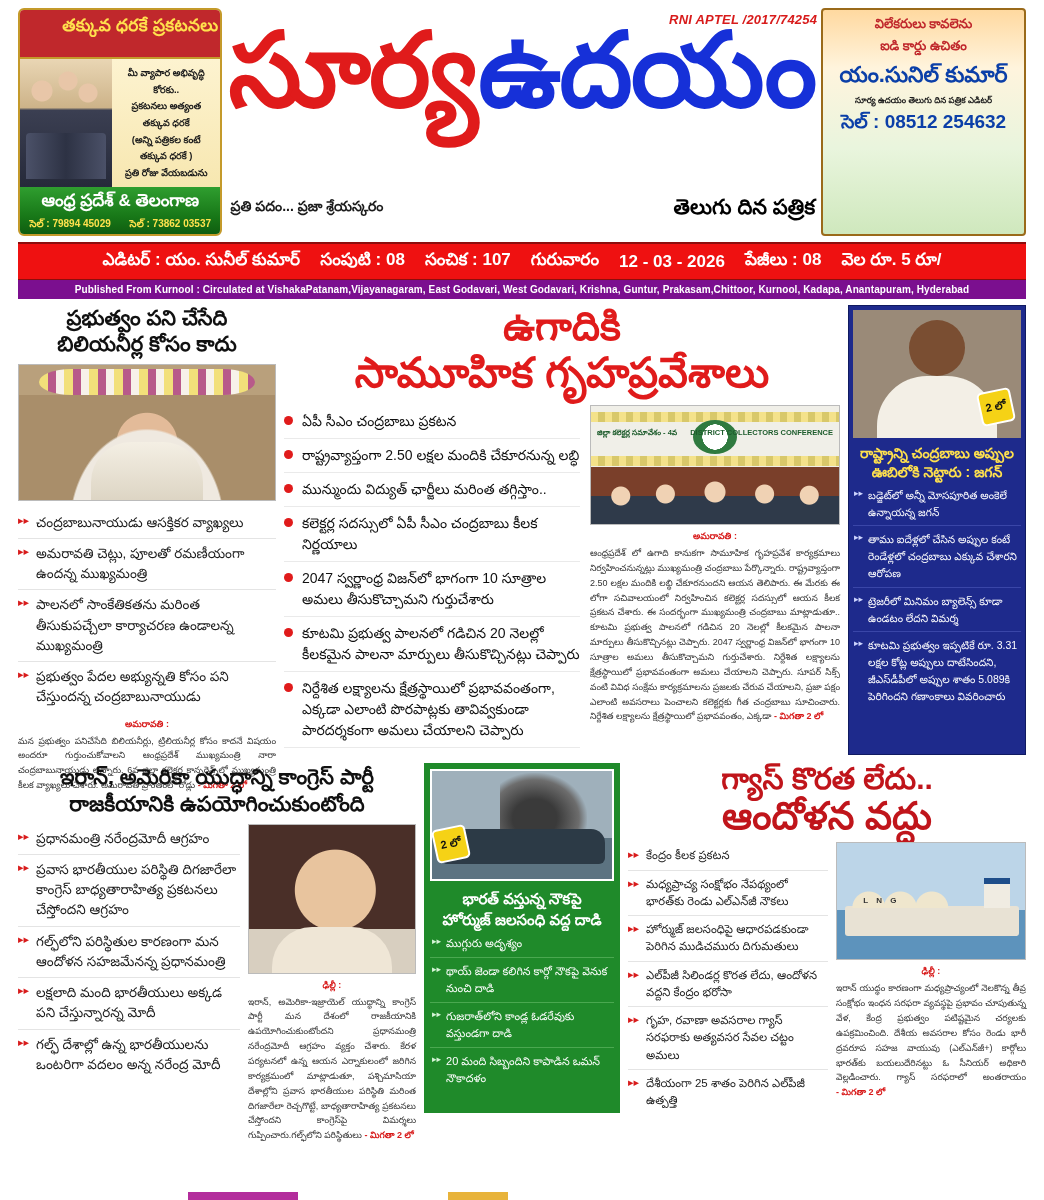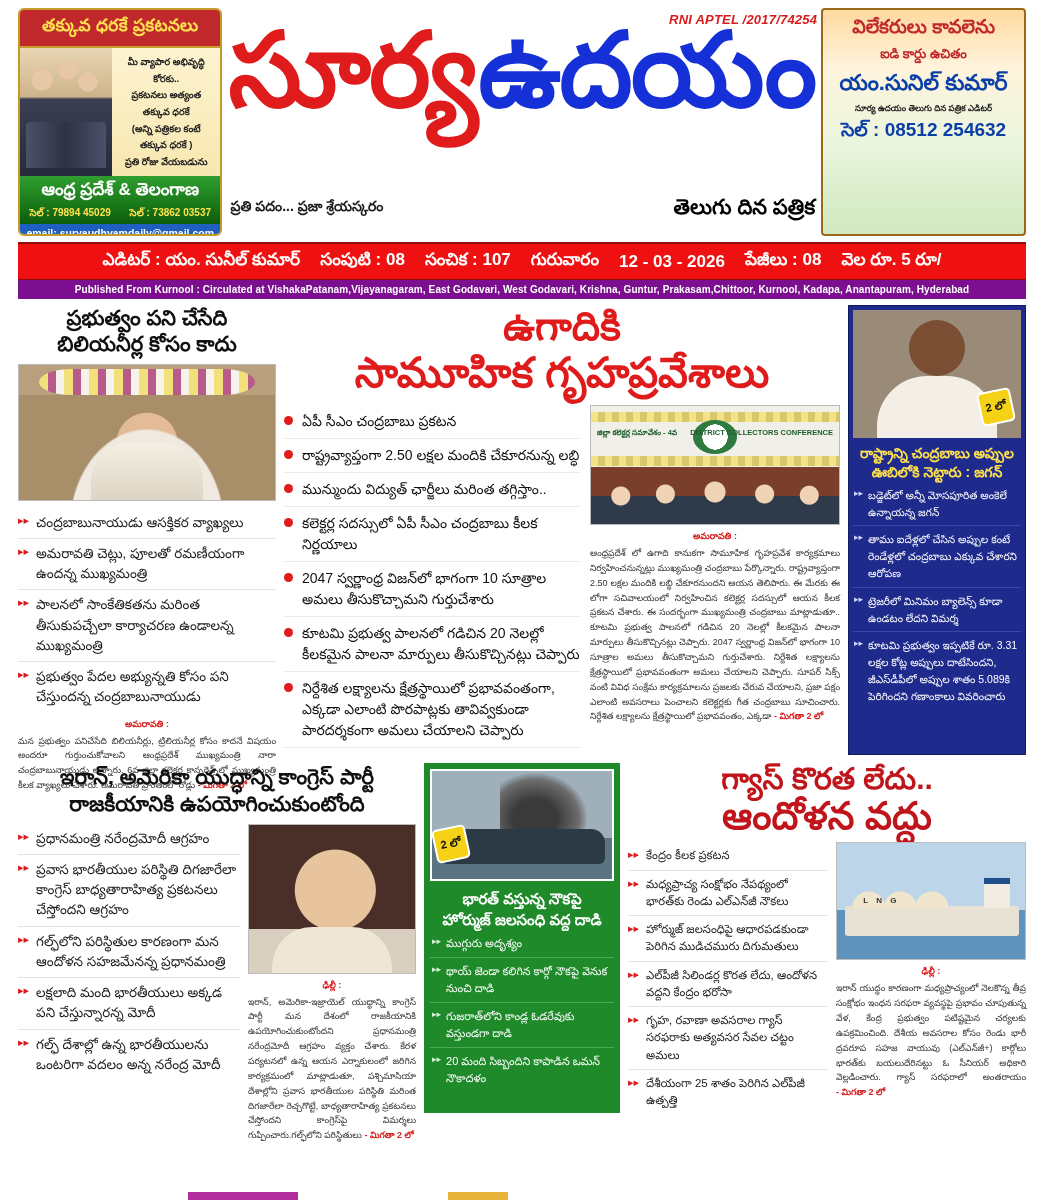--- a/index.html
+++ b/index.html
@@ -13,22 +13,22 @@
   .page { width: 1044px; height: 1200px; position: relative; padding: 0 18px; }
 
   
   .masthead { display: flex; align-items: stretch; height: 236px; padding-top: 8px; }
 
   .ad-left {
     width: 214px; border: 2px solid #c49a2a; border-radius: 6px;
     background: #fdf6e3; overflow: hidden; display: flex; flex-direction: column;
   }
   .ad-left-top {
-    background: #c0282c; color: #ffe14d; text-align: center;
-    font-size: 17px; font-weight: bold; padding: 6px 2px 7px; letter-spacing: .3px;
+    background: #c0282c; color: #ffe14d; text-align: right;
+    font-size: 17px; font-weight: bold; padding: 6px 2px 18px; letter-spacing: .3px;
     border-bottom: 2px solid #c49a2a;
   }
   .ad-left-mid { flex: 1; display: flex; background: linear-gradient(180deg,#fdf3d0,#f7e7b0); }
   .ad-photo {
     width: 92px; flex: none;
     background:
       radial-gradient(circle at 22px 32px, #e8c6a8 10px, transparent 11px),
       radial-gradient(circle at 48px 22px, #e8c6a8 9px, transparent 10px),
       radial-gradient(circle at 68px 34px, #e8c6a8 9px, transparent 10px),
       linear-gradient(180deg,#e9d6b4 0%,#cdb389 38%,#3b3f52 40%,#262a3a 100%);
@@ -81,21 +81,21 @@
   .tagline-right {
     position: absolute; right: 6px; bottom: 12px; font-size: 21px;
     color: #000000; font-weight: bold;
   }
 
   .ad-right {
     width: 214px; border: 2px solid #9a6a1a; border-radius: 4px;
     background: linear-gradient(180deg,#ffd9a0 0%,#fff4dd 26%,#e9f5dd 62%,#cfe8bd 100%);
     padding: 6px 5px; text-align: center; overflow: hidden;
   }
-  .ad-right-title { color: #c0282c; font-size: 19px; font-weight: bold; margin-bottom: 4px; }
+  .ad-right-title { color: #c0282c; font-size: 13px; font-weight: bold; margin-bottom: 4px; font-family: Liberation Serif, serif; }
   .ad-right-body { font-size: 9.3px; line-height: 1.85; color: #1b1b1b; font-weight: 600; }
   .ad-right-free { color: #c0282c; font-size: 13px; font-weight: bold; margin: 3px 0; }
   .ad-right-name { color: #0b3fa8; font-size: 22px; font-weight: bold; margin-top: 6px; }
   .ad-right-role { font-size: 8.5px; color: #1b1b1b; font-weight: 600; margin-top: 2px; }
   .ad-right-cell { color: #0b3fa8; font-size: 19px; font-weight: bold; margin-top: 4px; }
 
   
   .infobar {
     margin-top: 6px; background: #ef1111; color: #ffffff; height: 38px;
     display: flex; align-items: center; justify-content: center; gap: 20px;

